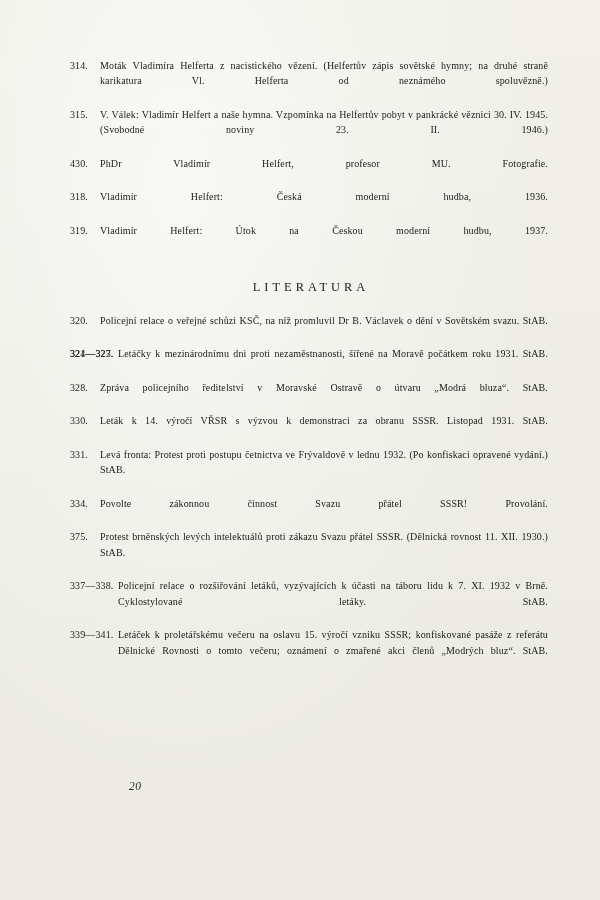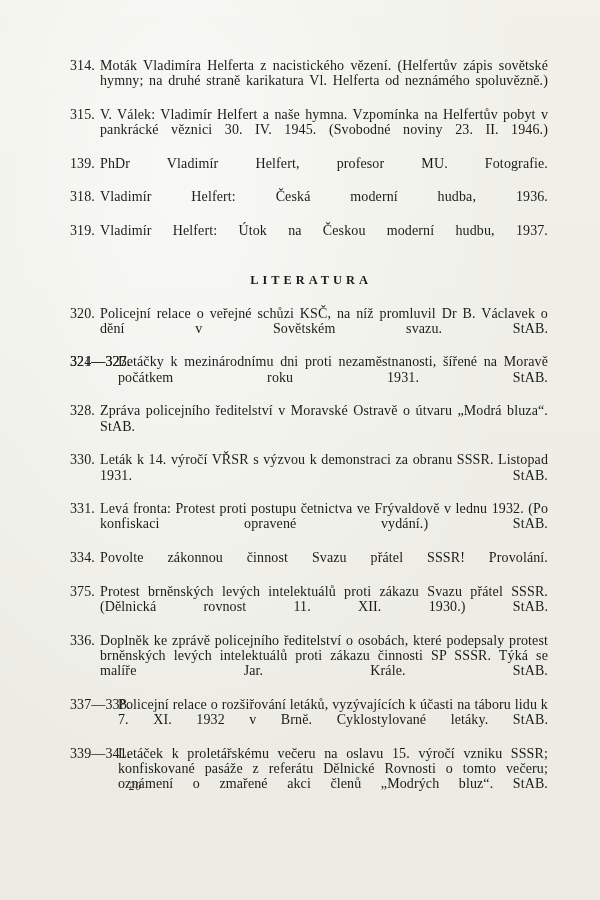--- a/index.html
+++ b/index.html
@@ -31,21 +31,21 @@
     left: 70px;
     top: 58px;
     width: 478px;
   }
 
   
   .entry {
     position: relative;
     padding-left: 30px;
     margin-bottom: 3.0px;
-    font-size: 14px;
+    font-size: 10px;
     line-height: 15.3px;
     text-align: justify;
     text-justify: inter-word;
     letter-spacing: 0.12px;
     word-spacing: 0.2px;
   }
   .entry.wide {
     padding-left: 48px;
   }
   .entry .num {
@@ -68,22 +68,22 @@
     display: inline-block;
     width: 100%;
   }
 
   
   .section-heading {
     text-align: center;
     font-size: 12.4px;
     letter-spacing: 4.0px;
     text-indent: 4.0px;
-    margin: 19px 0 18px 0;
-    font-weight: 700;
+    margin: 26px 0 18px 0;
+    font-weight: 400;
   }
 
   
   .folio {
     position: absolute;
     left: 92px;
     top: 780px;
     font-style: italic;
     font-size: 11.5px;
     letter-spacing: 0.4px;
@@ -114,21 +114,21 @@
     <div class="list">
       <div class="entry">
         <span class="num">314.</span>
         <span class="txt">Moták Vladimíra Helferta z nacistického vězení. (Helfertův zápis sovětské hymny; na druhé straně karikatura Vl. Helferta od neznámého spoluvězně.)</span>
       </div>
       <div class="entry">
         <span class="num">315.</span>
         <span class="txt">V. Válek: Vladimír Helfert a naše hymna. Vzpomínka na Helfertův pobyt v pankrácké věznici 30. IV. 1945. (Svobodné noviny 23. II. 1946.)</span>
       </div>
       <div class="entry">
-        <span class="num">139.</span>
+        <span class="num">430.</span>
         <span class="txt">PhDr Vladimír Helfert, profesor MU. Fotografie.</span>
       </div>
       <div class="entry">
         <span class="num">318.</span>
         <span class="txt">Vladimír Helfert: Česká moderní hudba, 1936.</span>
       </div>
       <div class="entry">
         <span class="num">319.</span>
         <span class="txt">Vladimír Helfert: Útok na Českou moderní hudbu, 1937.</span>
       </div>
@@ -161,24 +161,20 @@
         <span class="txt">Levá fronta: Protest proti postupu četnictva ve Frývaldově v lednu 1932. (Po konfiskaci opravené vydání.) StAB.</span>
       </div>
       <div class="entry">
         <span class="num">334.</span>
         <span class="txt">Povolte zákonnou činnost Svazu přátel SSSR! Provolání.</span>
       </div>
       <div class="entry">
         <span class="num">375.</span>
         <span class="txt">Protest brněnských levých intelektuálů proti zákazu Svazu přátel SSSR. (Dělnická rovnost 11. XII. 1930.) StAB.</span>
       </div>
-      <div class="entry">
-        <span class="num">336.</span>
-        <span class="txt">Doplněk ke zprávě policejního ředitelství o osobách, které podepsaly protest brněnských levých intelektuálů proti zákazu činnosti SP SSSR. Týká se malíře Jar. Krále. StAB.</span>
-      </div>
       <div class="entry wide">
         <span class="num">337—338.</span>
         <span class="txt">Policejní relace o rozšiřování letáků, vyzývajících k účasti na táboru lidu k 7. XI. 1932 v Brně. Cyklostylované letáky. StAB.</span>
       </div>
       <div class="entry wide">
         <span class="num">339—341.</span>
         <span class="txt">Letáček k proletářskému večeru na oslavu 15. výročí vzniku SSSR; konfiskované pasáže z referátu Dělnické Rovnosti o tomto večeru; oznámení o zmařené akci členů „Modrých bluz“. StAB.</span>
       </div>
 
     </div>

